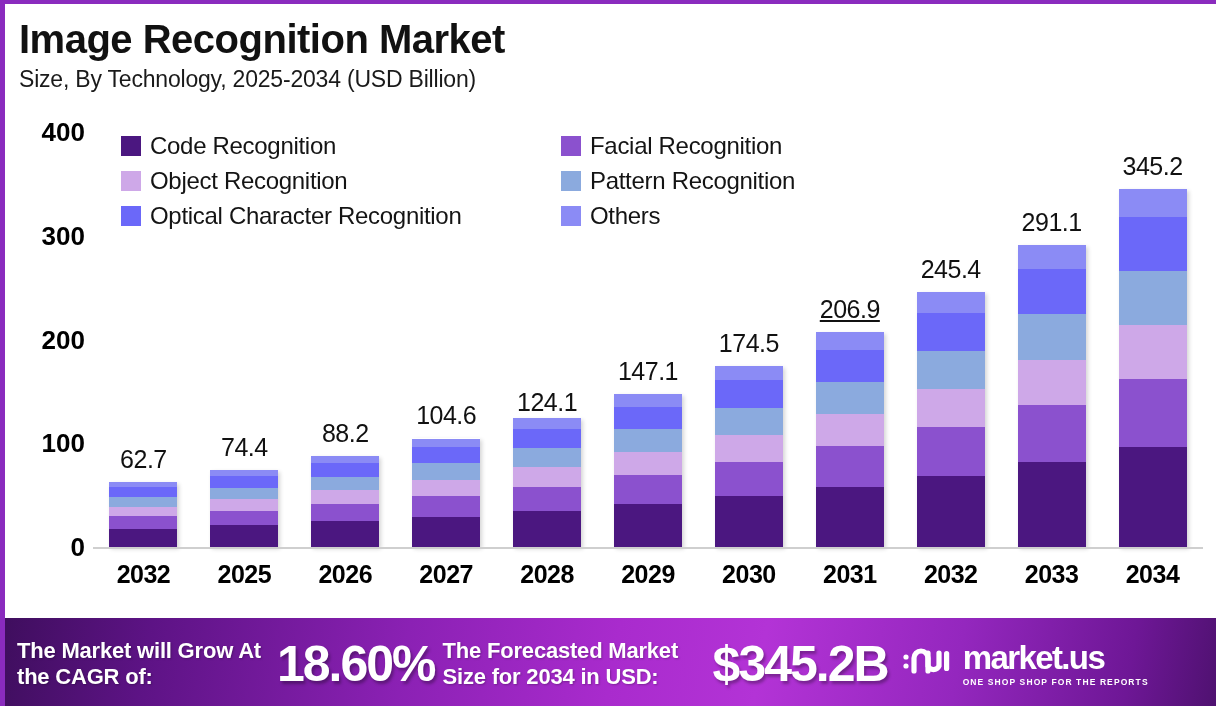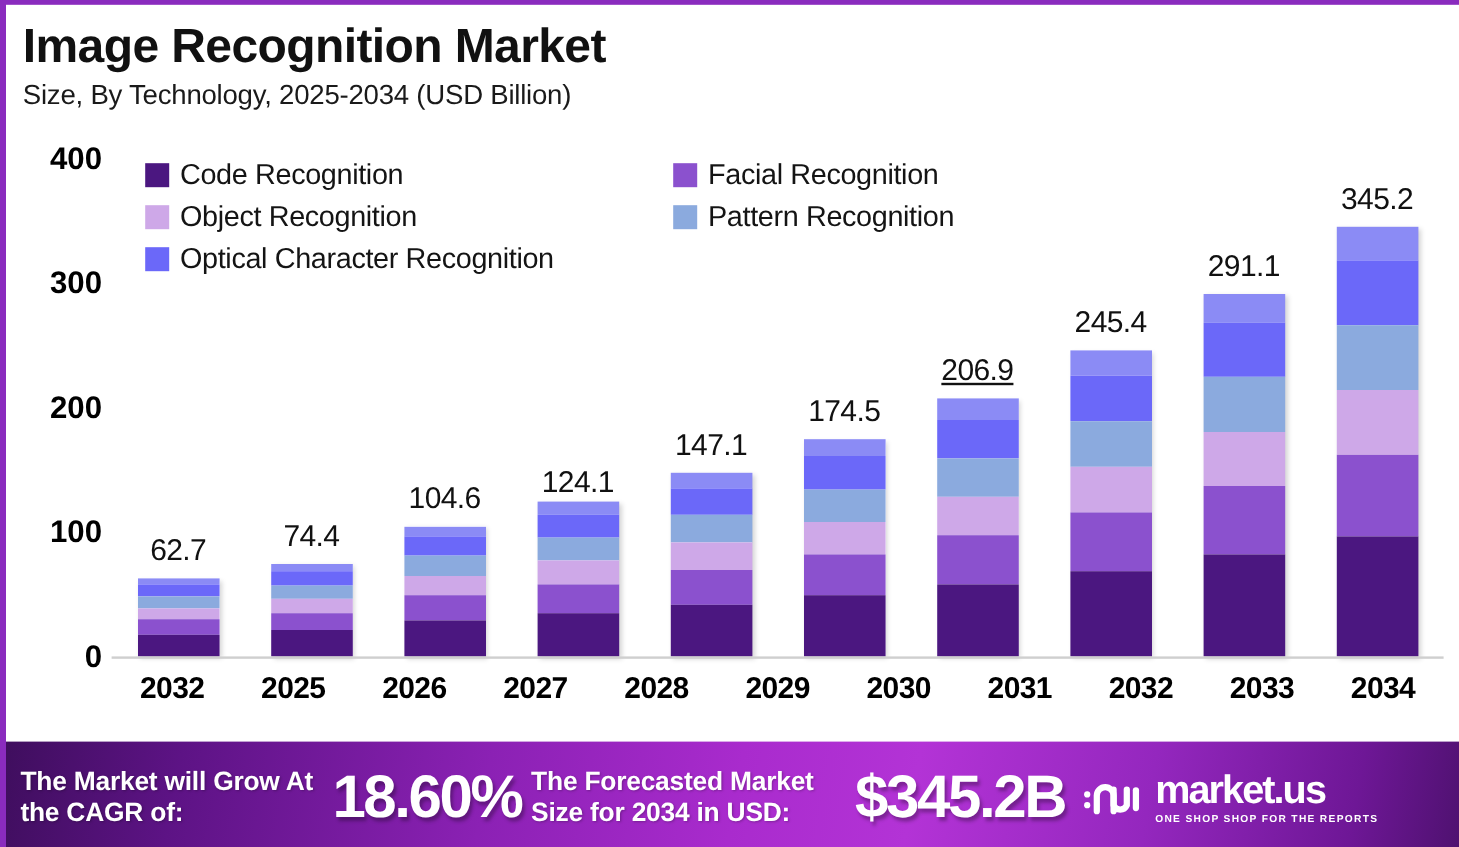--- a/index.html
+++ b/index.html
@@ -161,21 +161,21 @@
     text-shadow: 2px 3px 3px rgba(0,0,0,0.3);
     white-space: nowrap;
   }
   #cagr-caption { margin-left: 12px; width: 258px; }
   #cagr-value { margin-left: 2px; }
   #size-caption { margin-left: 8px; width: 268px; }
   #size-value { margin-left: 2px; }
 
   #brand {
     display: flex;
-    align-items: center;
+    align-items: flex-start;
     gap: 9px;
     margin-left: 14px;
   }
   #brand-text { display: flex; flex-direction: column; }
   #brand-name {
     font-size: 33px;
     font-weight: bold;
     letter-spacing: -1.6px;
     line-height: 1;
   }
@@ -209,20 +209,24 @@
         <span class="legend-swatch" style="background: rgb(206, 168, 232);"></span>
         <span class="legend-label">Object Recognition</span>
       </div>
       <div class="legend-item">
         <span class="legend-swatch" style="background: rgb(139, 170, 222);"></span>
         <span class="legend-label">Pattern Recognition</span>
       </div>
       <div class="legend-item">
         <span class="legend-swatch" style="background: rgb(107, 104, 249);"></span>
         <span class="legend-label">Optical Character Recognition</span>
+      </div>
+      <div class="legend-item">
+        <span class="legend-swatch" style="background: rgb(139, 139, 245);"></span>
+        <span class="legend-label">Others</span>
       </div>
     </div>
 
   <div id="y-axis-labels">
       <div class="y-tick" style="top: 415px;">0</div>
       <div class="y-tick" style="top: 311.25px;">100</div>
       <div class="y-tick" style="top: 207.5px;">200</div>
       <div class="y-tick" style="top: 103.75px;">300</div>
       <div class="y-tick" style="top: 0px;">400</div>
     </div>
@@ -242,20 +246,31 @@
         </div>
         <div class="bar-group">
           <div class="bar-value" style="bottom: 85.19px;">74.4</div>
           <div class="bar-stack" style="height: 77.19px;">
             <div class="seg" style="background: rgb(75, 23, 128); height: 27.957%;"></div>
             <div class="seg" style="background: rgb(139, 81, 206); height: 18.9516%;"></div>
             <div class="seg" style="background: rgb(206, 168, 232); height: 15.0538%;"></div>
             <div class="seg" style="background: rgb(139, 170, 222); height: 15.0538%;"></div>
             <div class="seg" style="background: rgb(107, 104, 249); height: 15.0538%;"></div>
             <div class="seg" style="background: rgb(139, 139, 245); height: 7.93011%;"></div>
+          </div>
+        </div>
+        <div class="bar-group">
+          <div class="bar-value" style="bottom: 99.5075px;">88.2</div>
+          <div class="bar-stack" style="height: 91.5075px;">
+            <div class="seg" style="background: rgb(75, 23, 128); height: 28.0045%;"></div>
+            <div class="seg" style="background: rgb(139, 81, 206); height: 19.0476%;"></div>
+            <div class="seg" style="background: rgb(206, 168, 232); height: 14.966%;"></div>
+            <div class="seg" style="background: rgb(139, 170, 222); height: 14.966%;"></div>
+            <div class="seg" style="background: rgb(107, 104, 249); height: 14.966%;"></div>
+            <div class="seg" style="background: rgb(139, 139, 245); height: 8.04989%;"></div>
           </div>
         </div>
         <div class="bar-group">
           <div class="bar-value" style="bottom: 116.522px; text-align: right;">104.6</div>
           <div class="bar-stack" style="height: 108.522px;">
             <div class="seg" style="background: rgb(75, 23, 128); height: 28.0115%;"></div>
             <div class="seg" style="background: rgb(139, 81, 206); height: 19.0249%;"></div>
             <div class="seg" style="background: rgb(206, 168, 232); height: 15.0096%;"></div>
             <div class="seg" style="background: rgb(139, 170, 222); height: 15.0096%;"></div>
             <div class="seg" style="background: rgb(107, 104, 249); height: 15.0096%;"></div>

